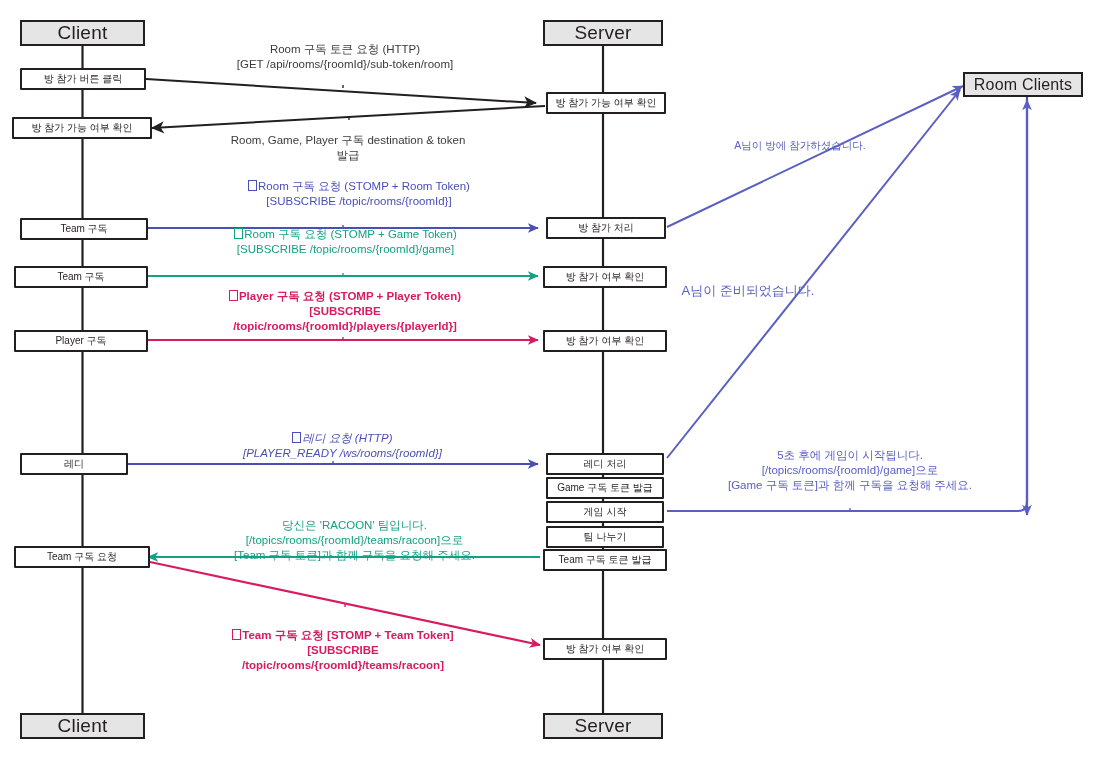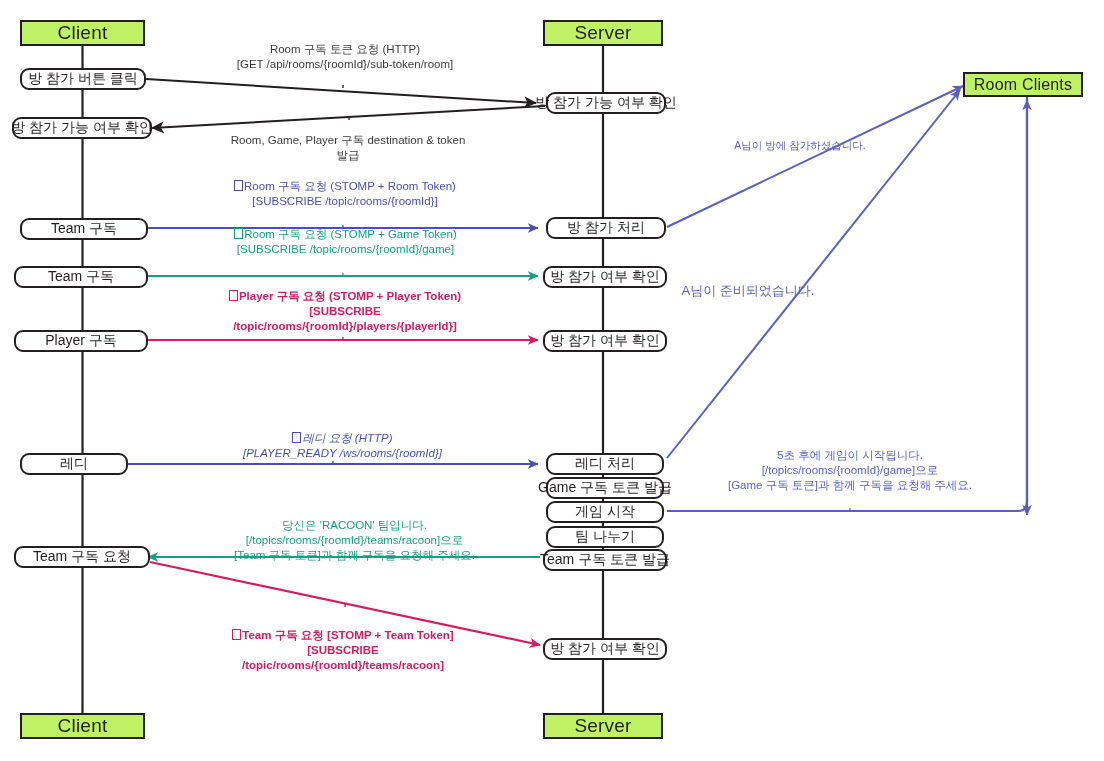--- a/index.html
+++ b/index.html
@@ -1,25 +1,25 @@
 <!DOCTYPE html>
 <html><head>
 <meta charset="utf-8">
 <style>
   html,body{margin:0;padding:0;background:#ffffff;}
   body{font-family:"Liberation Sans","DejaVu Sans",sans-serif;}
   #canvas{position:relative;width:1104px;height:761px;background:#ffffff;overflow:hidden;}
   svg.layer{position:absolute;left:0;top:0;width:1104px;height:761px;}
 
-  .hdr{position:absolute;box-sizing:border-box;border:2px solid #231f20;background:#bef264;
+  .hdr{position:absolute;box-sizing:border-box;border:2px solid #231f20;background:#e5e5e5;
        display:flex;align-items:center;justify-content:center;color:#231f20;
        font-size:19px;letter-spacing:.2px;}
   .act{position:absolute;box-sizing:border-box;border:2px solid #231f20;background:#fff;
-       border-radius:9px;display:flex;align-items:center;justify-content:center;
-       color:#231f20;font-size:14px;white-space:nowrap;}
+       border-radius:1px;display:flex;align-items:center;justify-content:center;
+       color:#231f20;font-size:10px;white-space:nowrap;}
   .lbl{position:absolute;text-align:center;font-size:11.5px;line-height:15px;white-space:nowrap;}
   .lbl.blk{color:#3b3b3b;}
   .lbl.blu{color:#4a4fb5;}
   .lbl.tel{color:#12a183;}
   .lbl.pnk{color:#d81b60;font-weight:bold;}
   .lbl.vio{color:#5a5fc0;}
   .tofu{display:inline-block;width:7px;height:9px;border:1.3px solid currentColor;
         vertical-align:middle;margin-right:1px;position:relative;top:-1px;}
 </style>
 </head>
@@ -178,21 +178,21 @@
   <div class="lbl blk" style="left:195px;top:42px;width:300px;">
     <div>Room 구독 토큰 요청 (HTTP)</div>
     <div>[GET /api/rooms/{roomId}/sub-token/room]</div>
   </div>
 
   <div class="lbl blk" style="left:192px;top:133px;width:312px;">
     <div>Room, Game, Player 구독 destination &amp; token</div>
     <div>발급</div>
   </div>
 
-  <div class="lbl blu" style="left:200px;top:179px;width:290px;">
+  <div class="lbl blu" style="left:214px;top:179px;width:290px;">
     <div><span class="tofu"></span><span>Room 구독 요청 (STOMP + Room Token)</span></div>
     <div>[SUBSCRIBE /topic/rooms/{roomId}]</div>
   </div>
 
   <div class="lbl tel" style="left:193px;top:227px;width:305px;">
     <div><span class="tofu"></span><span>Room 구독 요청 (STOMP + Game Token)</span></div>
     <div>[SUBSCRIBE /topic/rooms/{roomId}/game]</div>
   </div>
 
   <div class="lbl pnk" style="left:190px;top:289px;width:310px;">

